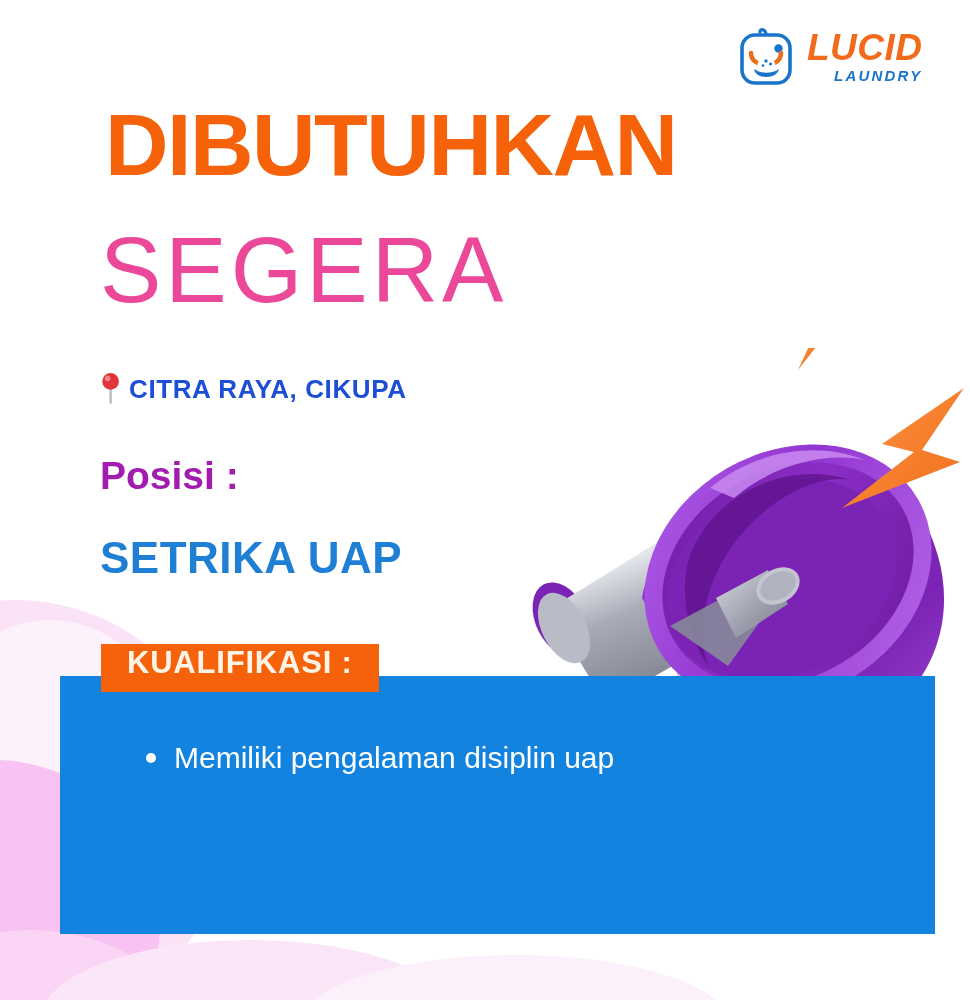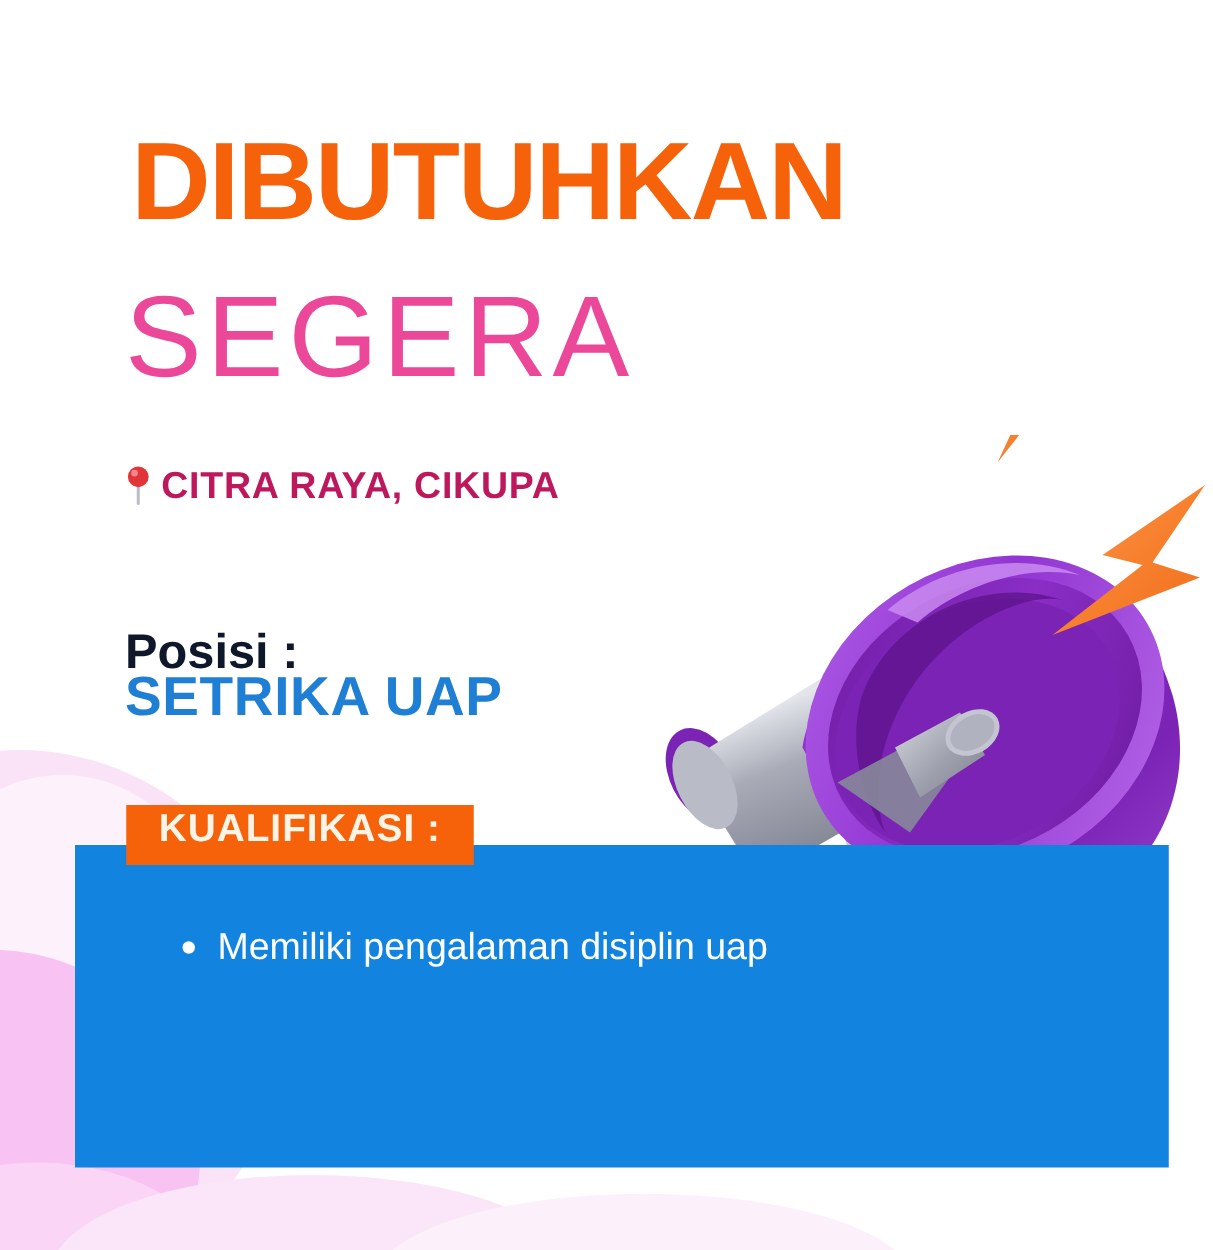--- a/index.html
+++ b/index.html
@@ -75,28 +75,28 @@
     white-space:nowrap;
   }
 
   
   .location{
     position:absolute;left:100px;top:372px;
     display:flex;align-items:center;gap:7px;
   }
   .pin-icon{width:22px;height:34px;position:relative;display:block;}
   .location-text{
-    font-size:30px;font-weight:bold;color:#be185d;
+    font-size:26px;font-weight:bold;color:#1d4ed8;
     letter-spacing:0.6px;white-space:nowrap;
   }
 
   
   .pos-label{
-    position:absolute;left:100px;top:500px;
-    font-size:39px;font-weight:bold;color:#0f172a;
+    position:absolute;left:100px;top:454px;
+    font-size:39px;font-weight:bold;color:#a21caf;
     letter-spacing:0px;
   }
   .pos-value{
     position:absolute;left:100px;top:533px;
     font-size:44px;font-weight:bold;color:#1f7fd4;
     letter-spacing:0.5px;
   }
 
   
   .qual-panel{
@@ -141,20 +141,39 @@
 
 <div class="poster">
 
   <div class="blob blob-a"></div>
   <div class="blob blob-e"></div>
   <div class="blob blob-b"></div>
   <div class="blob blob-c"></div>
   <div class="blob blob-d"></div>
   <div class="blob blob-f"></div>
 
+  <div class="logo">
+    <span class="logo-mark">
+      <svg width="62" height="68" viewBox="0 0 62 68">
+        <path d="M31 13 C31 7, 25 6, 25 10" stroke="#1a74c9" stroke-width="3.4" fill="none" stroke-linecap="round"></path>
+        <rect x="7" y="13" width="48" height="48" rx="13" ry="13" fill="#ffffff" stroke="#1a74c9" stroke-width="3.6"></rect>
+        <circle cx="43.5" cy="26.5" r="4.2" fill="#1a74c9"></circle>
+        <path d="M16 31 C16 47, 46 47, 46 31" stroke="#e8701c" stroke-width="4.6" fill="none" stroke-linecap="round"></path>
+        <path d="M22 46 C22 36, 31 31, 38 38 C41 41, 41 46, 40 48 Z" fill="#ffffff"></path>
+        <circle cx="31" cy="39" r="1.7" fill="#1a74c9"></circle>
+        <circle cx="35.5" cy="42" r="1.5" fill="#1a74c9"></circle>
+        <circle cx="28" cy="43.5" r="1.3" fill="#1a74c9"></circle>
+        <path d="M19 47 C26 52, 37 52, 44 47 C43 52, 38 55, 31 55 C24 55, 20 52, 19 47 Z" fill="#1a74c9"></path>
+      </svg>
+    </span>
+    <span class="logo-text">
+      <span class="logo-name">LUCID</span>
+      <span class="logo-sub">LAUNDRY</span>
+    </span>
+  </div>
 
   <div class="headline-1">DIBUTUHKAN</div>
   <div class="headline-2">SEGERA</div>
 
   <div class="location">
     <span class="pin-icon">
       <svg width="22" height="34" viewBox="0 0 22 34">
         <rect x="9.4" y="13" width="2.4" height="19" rx="1.2" fill="#b9bcc4"></rect>
         <circle cx="10.6" cy="9.4" r="8.3" fill="#e0363b"></circle>
         <circle cx="7.6" cy="6.4" r="2.7" fill="#f4868a"></circle>

